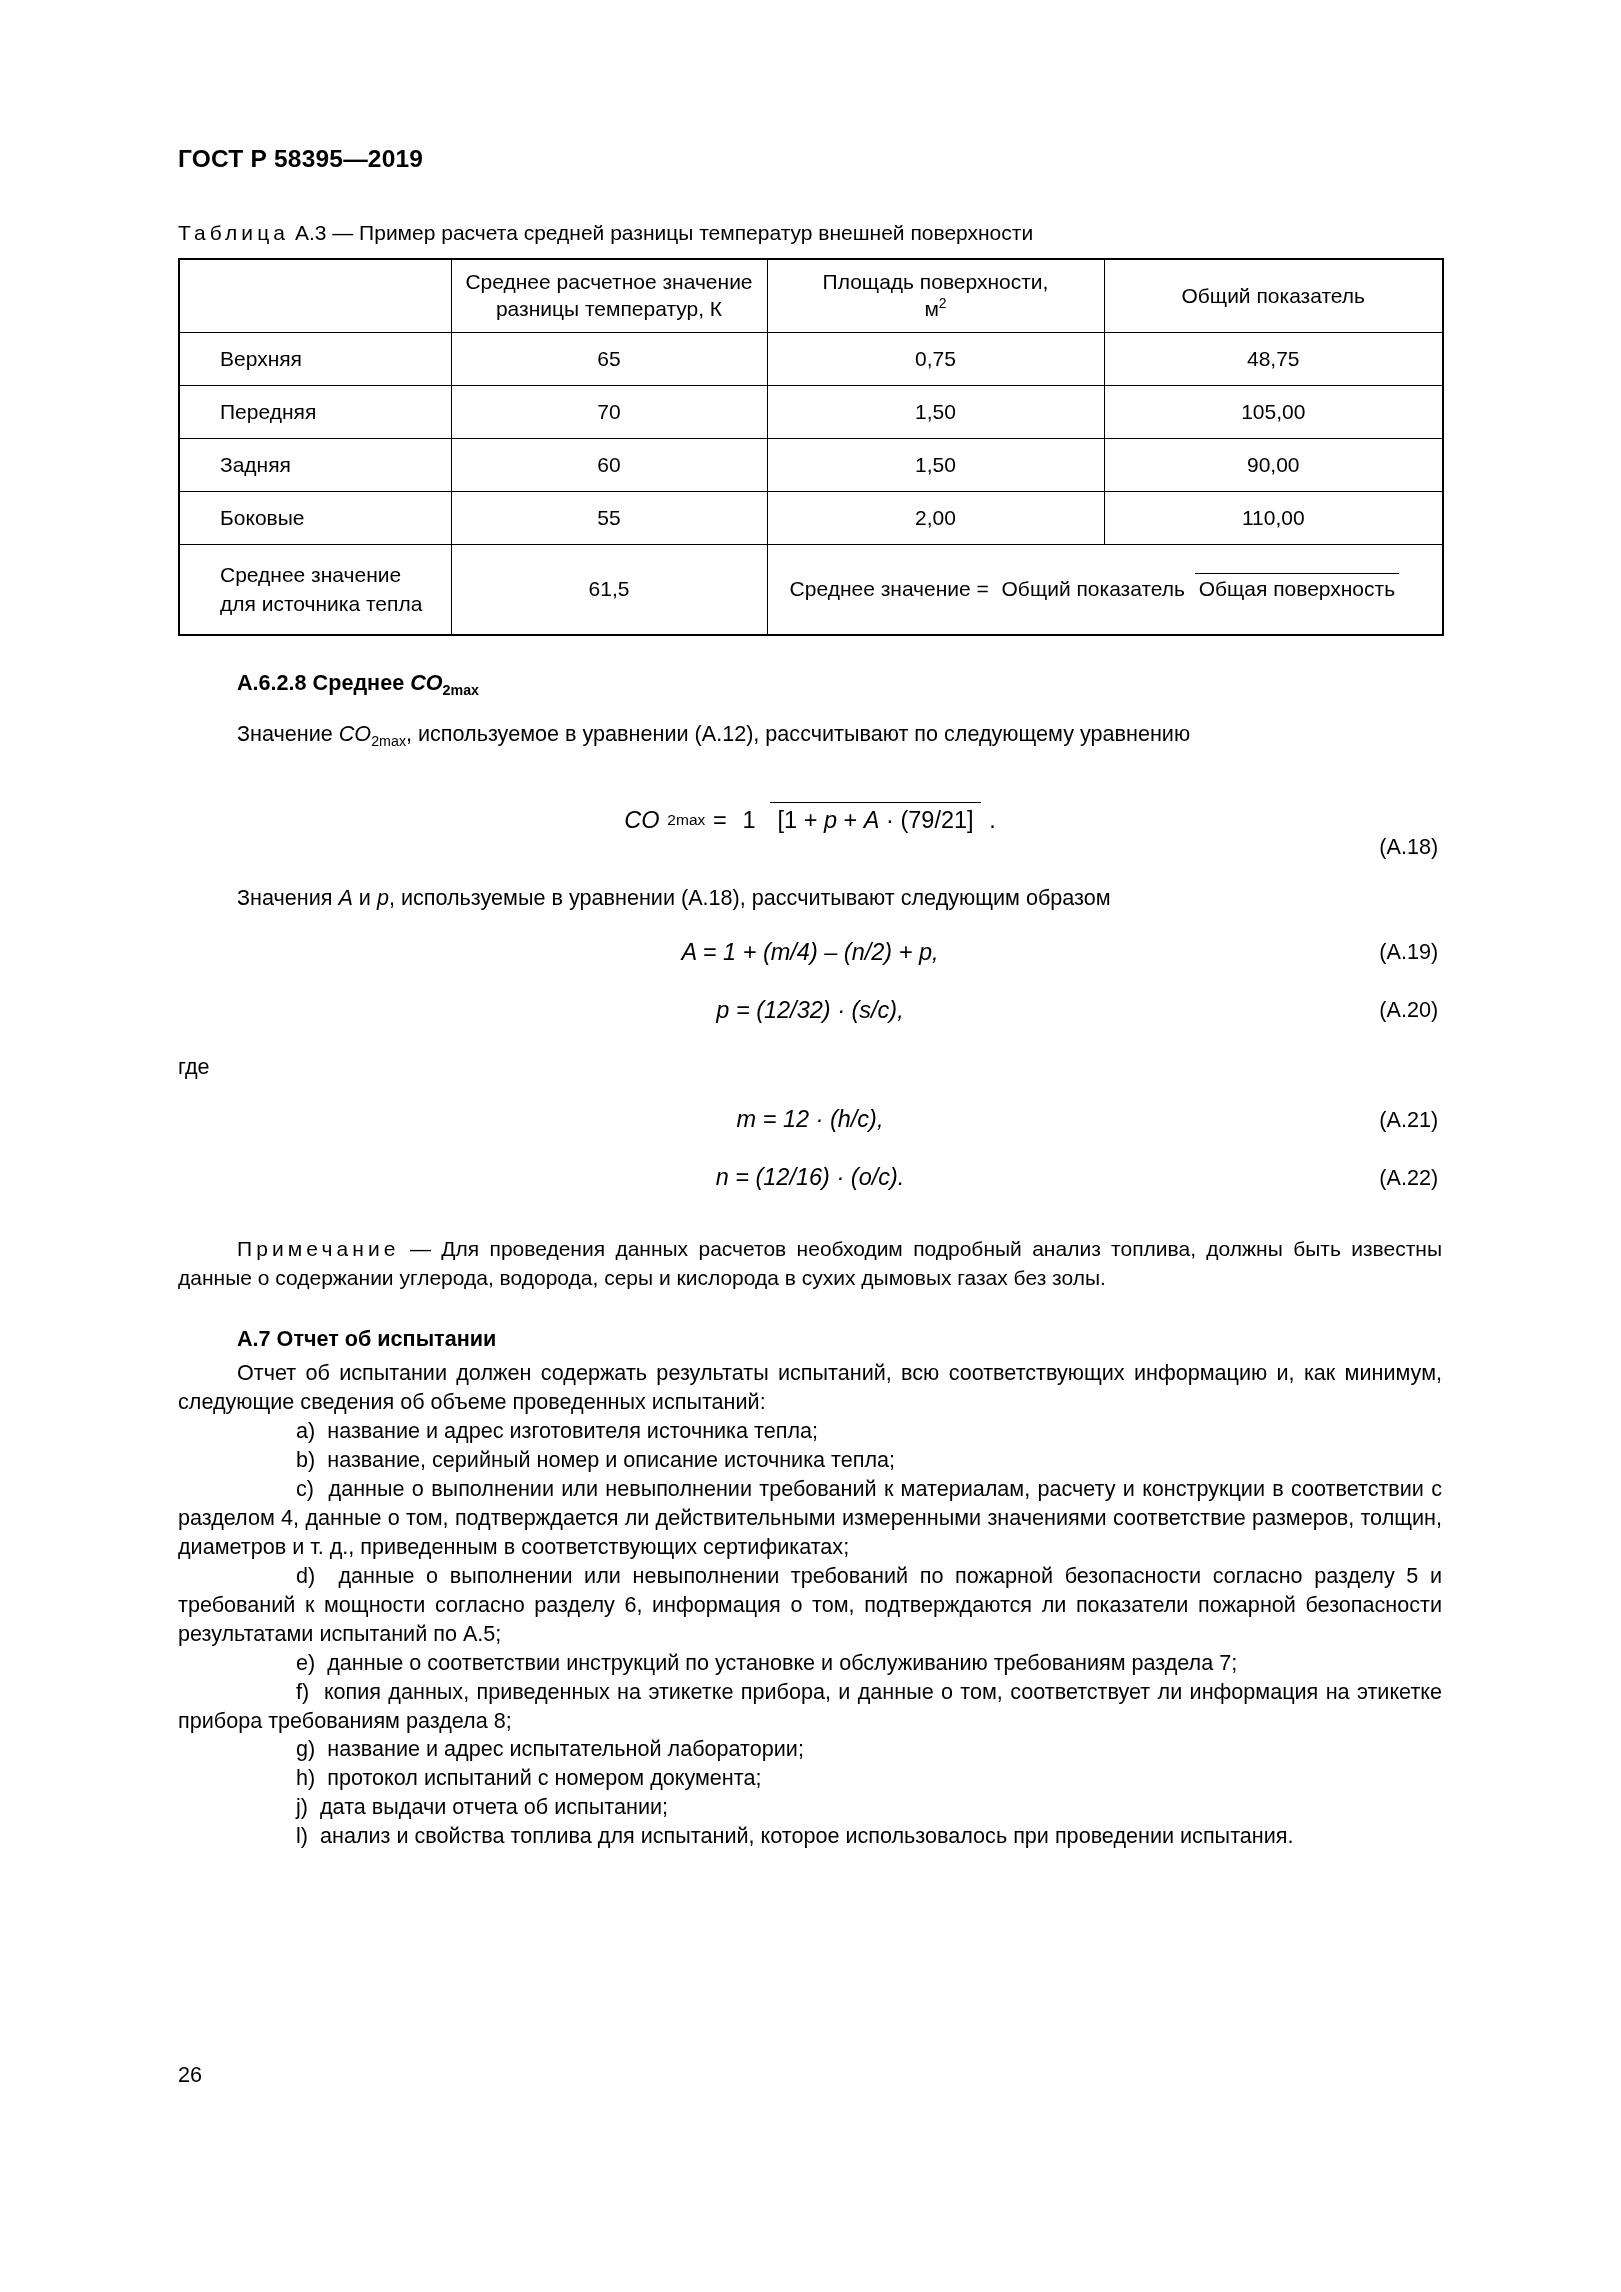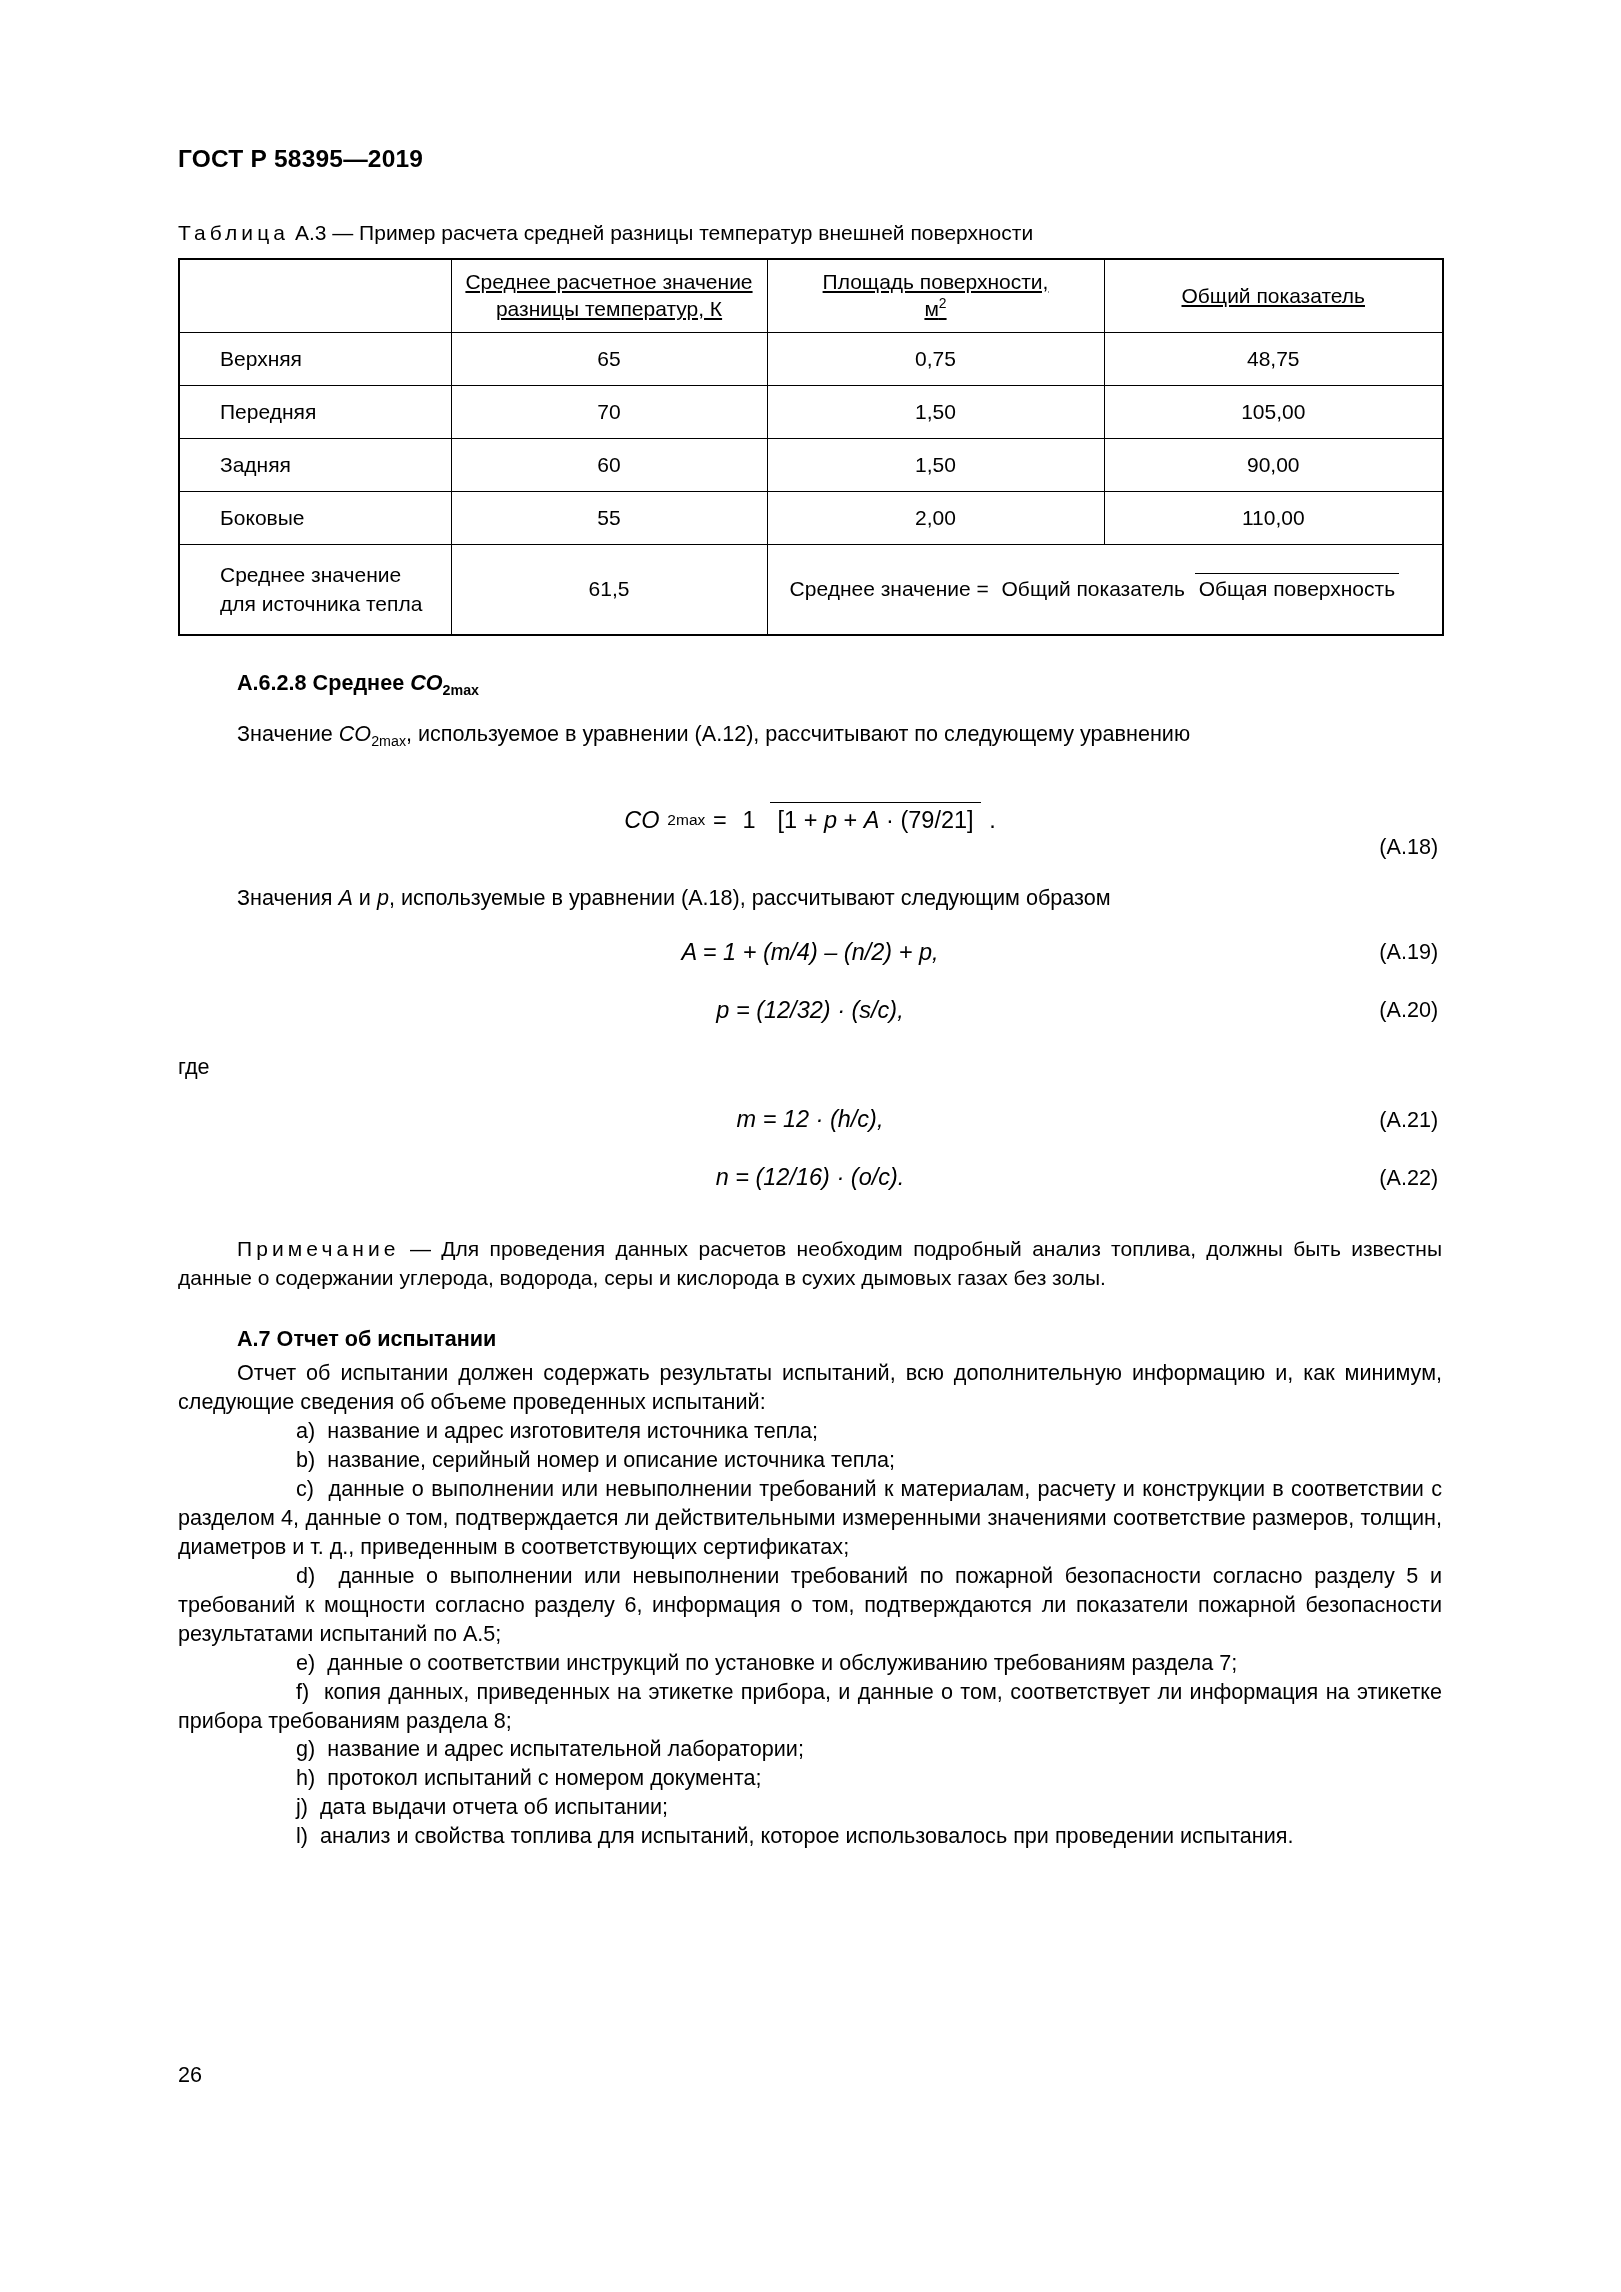--- a/index.html
+++ b/index.html
@@ -73,21 +73,21 @@
     padding: 0 0 0 17.6px;
     text-align: left;
   }
   .cell-c { text-align: center; }
   .col1 { width: 272px; }
   .col2 { width: 316px; }
   .col3 { width: 337px; }
   .col4 { width: 339px; }
 
   .r-data { height: 53px; }
-  .r-head { height: 74px; text-decoration: underline; }
+  .r-head { height: 74px; }
   .r-avg  { height: 90px; }
 
   .avg-label { line-height: 1.4; padding: 0 0 0 17.6px; }
 
   .fraction-wrap {
     display: flex;
     align-items: center;
     justify-content: flex-end;
     gap: 8.8px;
     padding: 0 43px 0 9.8px;
@@ -306,21 +306,21 @@
       <span class="eq-body ital">n = (12/16) · (o/c).</span>
       <span class="eq-num">(A.22)</span>
     </div>
 
     <p class="note-para"><span class="sp-word">Примечание</span>
       <span>—</span>
       <span>Для проведения данных расчетов необходим подробный анализ топлива, должны быть известны данные о содержании углерода, водорода, серы и кислорода в сухих дымовых газах без золы.</span></p>
 
     <div class="sec-head">A.7 Отчет об испытании</div>
 
-    <p class="para tight">Отчет об испытании должен содержать результаты испытаний, всю дополнительную информацию и, как минимум, следующие сведения об объеме проведенных испытаний:</p>
+    <p class="para tight">Отчет об испытании должен содержать результаты испытаний, всю соответствующих информацию и, как минимум, следующие сведения об объеме проведенных испытаний:</p>
 
     <ul class="lettered">
       <li><span class="li-marker">a)</span>&nbsp; <span>название и адрес изготовителя источника тепла;</span></li>
       <li><span class="li-marker">b)</span>&nbsp; <span>название, серийный номер и описание источника тепла;</span></li>
       <li><span class="li-marker">c)</span>&nbsp; <span>данные о выполнении или невыполнении требований к материалам, расчету и конструкции в соответствии с разделом 4, данные о том, подтверждается ли действительными измеренными значениями соответствие размеров, толщин, диаметров и т. д., приведенным в соответствующих сертификатах;</span></li>
       <li><span class="li-marker">d)</span>&nbsp; <span>данные о выполнении или невыполнении требований по пожарной безопасности согласно разделу 5 и требований к мощности согласно разделу 6, информация о том, подтверждаются ли показатели пожарной безопасности результатами испытаний по А.5;</span></li>
       <li><span class="li-marker">e)</span>&nbsp; <span>данные о соответствии инструкций по установке и обслуживанию требованиям раздела 7;</span></li>
       <li><span class="li-marker">f)</span>&nbsp; <span>копия данных, приведенных на этикетке прибора, и данные о том, соответствует ли информация на этикетке прибора требованиям раздела 8;</span></li>
       <li><span class="li-marker">g)</span>&nbsp; <span>название и адрес испытательной лаборатории;</span></li>
       <li><span class="li-marker">h)</span>&nbsp; <span>протокол испытаний с номером документа;</span></li>

